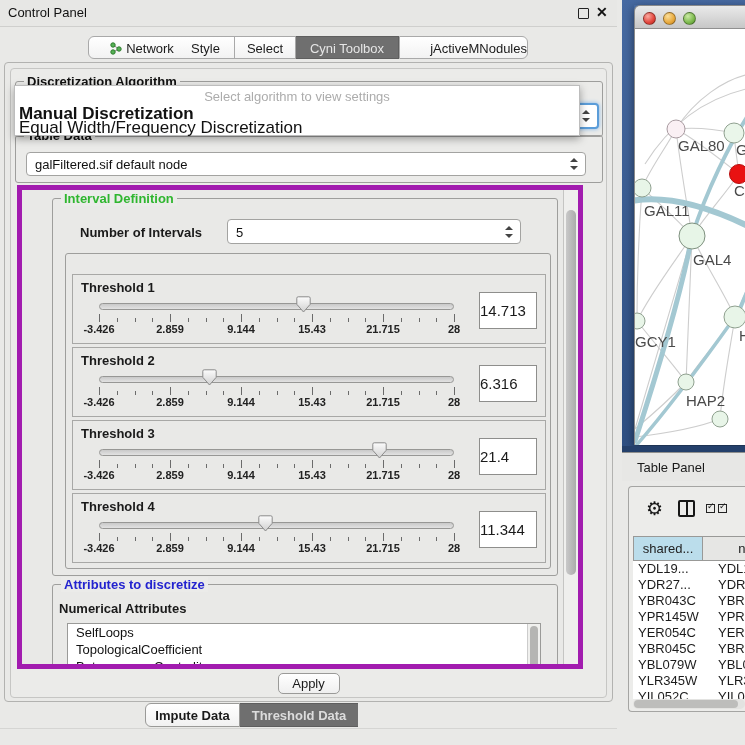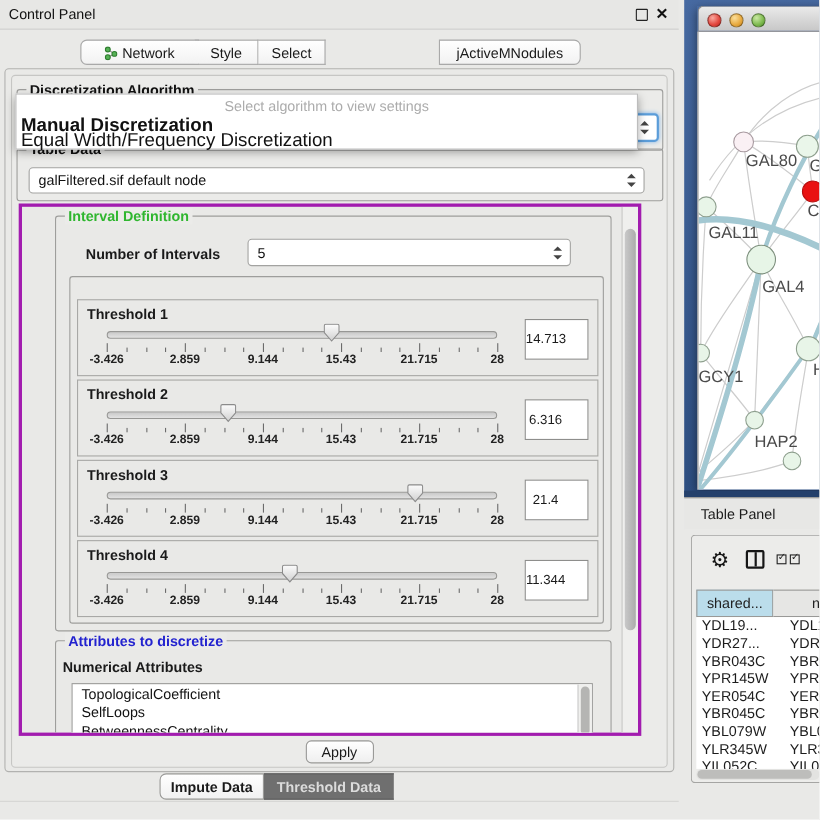--- a/index.html
+++ b/index.html
@@ -36,34 +36,34 @@
   .stepper::before{content:"";position:absolute;left:0;top:0;border-left:4px solid transparent;border-right:4px solid transparent;border-bottom:4px solid #444;}
   .stepper::after{content:"";position:absolute;left:0;bottom:0;border-left:4px solid transparent;border-right:4px solid transparent;border-top:4px solid #444;}
   .combo.focused{border:2px solid #5B9DD9;box-shadow:0 0 4px #7FB4E8;}
 
   .popup{position:absolute;left:3px;top:16px;width:564px;height:49px;background:#FFFFFF;border:1px solid #BDBDBD;
          box-shadow:0 3px 8px rgba(0,0,0,0.35);z-index:40;}
   .popup-prompt{position:absolute;left:0;top:3px;width:100%;text-align:center;color:#ACACAC;font-size:13px;}
   .popup-item{position:absolute;left:4px;font-size:17px;color:#111;white-space:nowrap;}
   .popup-item.sel{font-weight:bold;}
 
-  .scrollpane{left:6px;top:116px;width:566px;height:484px;border:3px solid #a21caf;background:#E9E9E7;box-sizing:border-box;overflow:hidden;}
+  .scrollpane{left:6px;top:116px;width:566px;height:484px;border:5px solid #a21caf;background:#E9E9E7;box-sizing:border-box;overflow:hidden;}
   .vscroll{position:absolute;right:0;top:0;width:15px;height:100%;background:#EFEFED;border-left:1px solid #C5C5C3;box-sizing:border-box;}
   .vscroll-thumb{position:absolute;left:2px;width:10px;border-radius:6px;background:linear-gradient(90deg,#C9C9C9,#ABABAB);}
 
   .thr-panel{position:absolute;left:6px;width:474px;height:70px;border:1px solid #A8A8A6;background:#E9E9E7;box-sizing:border-box;}
   .thr-label{position:absolute;left:8px;top:5px;font-weight:bold;font-size:13px;}
   .track{position:absolute;left:26px;top:28px;width:355px;height:7px;border-radius:4px;background:linear-gradient(#C9C9C9,#E2E2E2);border:1px solid #979795;box-sizing:border-box;}
   .thumb{position:absolute;top:21px;z-index:5;}
   .ticks{position:absolute;left:0;top:39px;width:100%;height:9px;}
   .tick{position:absolute;bottom:1px;width:1px;background:#6B6B6B;}
   .tick-labels{position:absolute;left:0;top:48px;width:100%;height:12px;}
   .tick-lab{position:absolute;transform:translateX(-50%);font-size:11px;font-weight:bold;color:#222;white-space:nowrap;}
   .thr-value{position:absolute;left:406px;top:17px;width:58px;height:37px;background:#FFF;border:1px solid #8E8E8C;box-sizing:border-box;
-             font-size:12px;text-align:center;line-height:35px;padding-right:20px;}
+             font-size:15px;text-align:left;line-height:35px;padding-right:20px;}
 
   .attr-list{position:absolute;left:14px;top:38px;width:474px;height:50px;background:#FFF;border:1px solid #9A9A98;box-sizing:border-box;overflow:hidden;}
   .attr-item{padding-left:8px;font-size:13px;line-height:17px;color:#111;white-space:nowrap;}
   .list-scroll{position:absolute;right:0;top:0;width:13px;height:100%;background:#F0F0EE;border-left:1px solid #CCC;box-sizing:border-box;}
   .list-thumb{position:absolute;left:2px;top:2px;width:8px;height:44px;border-radius:4px;background:#B5B5B3;}
 
   .apply-btn{position:absolute;left:50%;transform:translateX(-50%);top:604px;width:62px;height:21px;
              background:linear-gradient(#FFFFFF,#EFEFEF);border:1px solid #9A9A98;border-radius:5px;
              font-size:13px;text-align:center;line-height:19px;box-sizing:border-box;}
 
@@ -123,37 +123,40 @@
 </svg>
 
 <div id="root">
 
   <div class="abs cp-titlebar">
     <span class="cp-title">Control Panel</span>
     <span class="float-icon"></span>
     <span class="close-icon">✕</span>
   </div>
 
-  <div class="seg first" style="left:73px;width:108px;">
+  <div class="seg first" style="left:88px;width:108px;">
     <span class="seg-icon">
       <svg width="12" height="13" viewBox="0 0 12 13">
         <line x1="3" y1="3" x2="9" y2="7" stroke="#8A8A8A"></line>
           <line x1="3" y1="10" x2="9" y2="7" stroke="#8A8A8A"></line>
         <circle cx="3" cy="3" r="2.2" fill="#55B155" stroke="#2F7D2F"></circle>
         <circle cx="3" cy="10" r="2.2" fill="#55B155" stroke="#2F7D2F"></circle>
         <circle cx="9" cy="7" r="2.2" fill="#55B155" stroke="#2F7D2F"></circle>
       </svg></span><span>Network</span>
   </div>
   <div class="seg mid" style="left:177px;width:58px;">
     <span>Style</span>
   </div>
   <div class="seg mid" style="left:235px;width:61px;">
     <span>Select</span>
   </div>
-  <div class="seg last" style="left:399px;width:129px;">
+  <div class="seg mid active" style="left:296px;width:103px;">
+    <span>Cyni Toolbox</span>
+  </div>
+  <div class="seg last" style="left:399px;width:129px;text-align:right;">
     <span>jActiveMNodules</span>
   </div>
 
   <div class="abs outer-panel"></div>
   <div class="abs inner-panel">
 
     <div class="group" style="left:4px;top:12px;width:588px;height:56px;">
       <span class="group-title" style="color:#111;">Discretization Algorithm</span>
     </div>
     <div class="combo focused" style="left:12px;top:34px;width:576px;height:26px;">
@@ -345,22 +348,22 @@
             </div>
             <div class="thr-value">11.344</div>
           </div>
         </div>
       </div>
 
       <div class="group" style="left:30px;top:394px;width:506px;height:100px;">
         <span class="group-title gt-blue">Attributes to discretize</span>
         <span style="position:absolute;left:6px;top:16px;font-weight:bold;">Numerical Attributes</span>
         <div class="attr-list">
+          <div class="attr-item">SelfLoops</div>
           <div class="attr-item">TopologicalCoefficient</div>
-          <div class="attr-item">SelfLoops</div>
           <div class="attr-item">BetweennessCentrality</div>
           <div class="list-scroll">
               <div class="list-thumb"></div>
             </div>
         </div>
       </div>
 
       <div class="vscroll">
         <div class="vscroll-thumb" style="top:20px;height:365px;"></div>
       </div>

